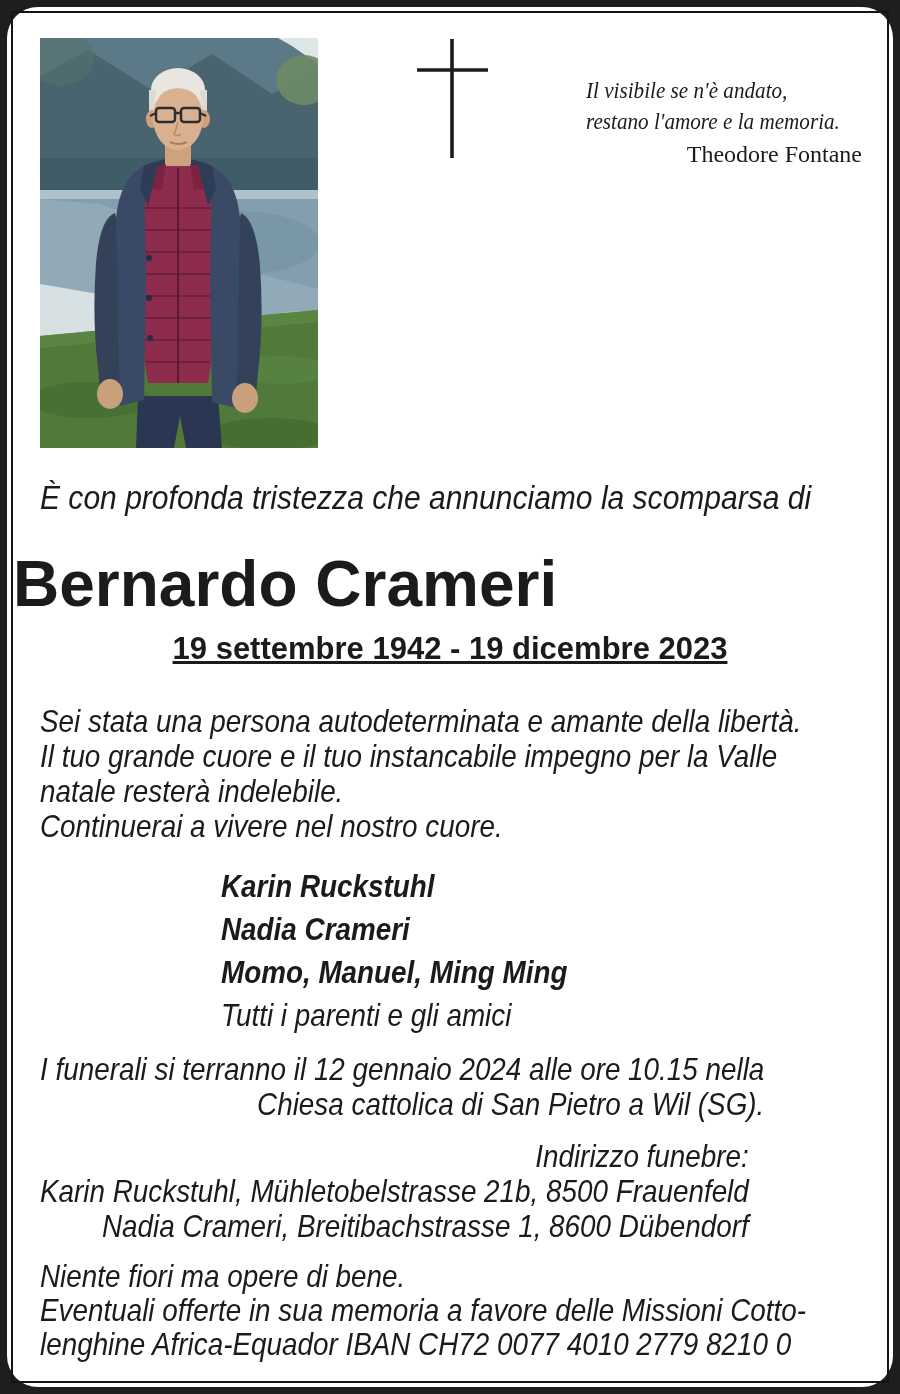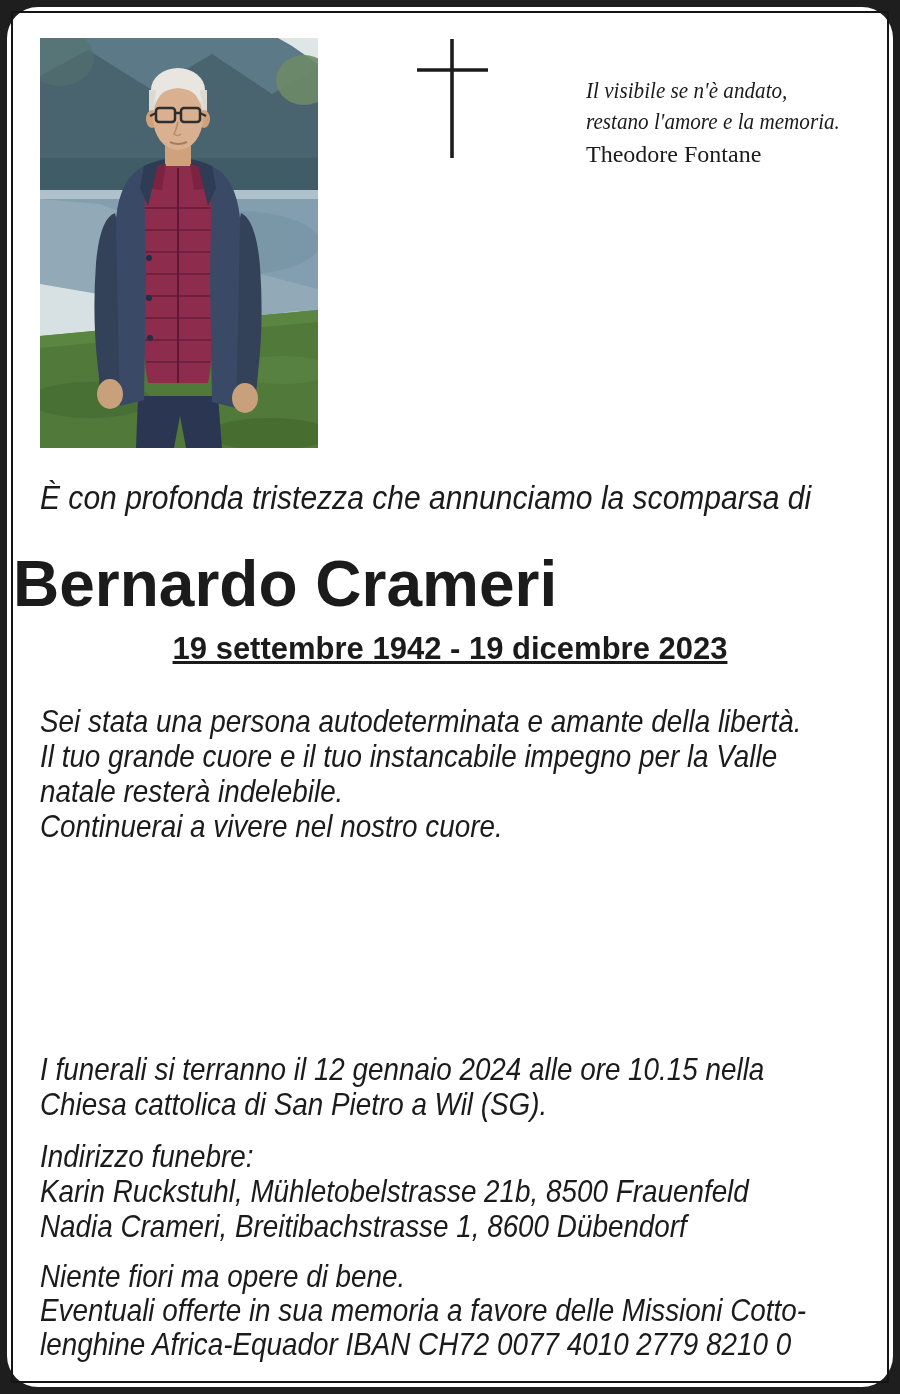--- a/index.html
+++ b/index.html
@@ -15,33 +15,33 @@
   .abs{position:absolute;}
   .line{white-space:nowrap;}
   .cx87{transform:scaleX(0.87);transform-origin:0 50%;}
   .cx91{transform:scaleX(0.91);transform-origin:0 50%;}
   .cx92{transform:scaleX(0.92);transform-origin:0 50%;}
 
   .photo{left:33px;top:31px;width:278px;height:410px;}
   .cross{left:400px;top:24px;width:90px;height:136px;}
 
   .quote{left:579px;top:68px;width:276px;font-family:"Liberation Serif","DejaVu Serif",serif;font-style:italic;font-size:23px;line-height:31px;}
-  .quote .attribution{font-style:normal;font-size:24px;margin-top:2px;}
+  .quote .attribution{font-style:normal;font-size:24px;text-align:right;margin-top:2px;}
 
   .announce{left:33px;top:473px;font-style:italic;font-size:33px;line-height:35px;}
 
   .title{left:6px;top:544px;width:100%;text-align:left;font-weight:700;font-size:64px;line-height:66px;}
   .dates{left:0;top:625px;width:100%;text-align:center;font-weight:700;font-size:31px;line-height:33px;text-decoration:underline;}
 
   .bodytext{font-style:italic;font-size:32px;line-height:35px;}
   .tribute{left:33px;top:697px;}
   .family{left:214px;top:858px;font-size:32px;line-height:43px;font-style:italic;}
   .family .fam-name{font-weight:700;}
-  .funeral{left:33px;top:1045px;}
-  .address{left:33px;top:1132px;}
+  .funeral{left:33px;top:1045px;text-align:right;}
+  .address{left:33px;top:1132px;text-align:right;}
   .donations{left:33px;top:1252px;line-height:34px;}
 </style>
 </head>
 <body>
 
 <div class="page">
   <div class="inner-border"></div>
 
   <div class="abs photo">
     <svg viewBox="0 0 278 410" width="278" height="410" role="img" aria-label="Bernardo Crameri standing in front of a mountain lake">
@@ -127,20 +127,26 @@
   <div class="abs title">Bernardo Crameri</div>
   <div class="abs dates">19 settembre 1942 - 19 dicembre 2023</div>
 
   <div class="abs bodytext tribute">
     <div class="line cx87">Sei stata una persona autodeterminata e amante della libertà.</div>
     <div class="line cx87">Il tuo grande cuore e il tuo instancabile impegno per la Valle</div>
     <div class="line cx87">natale resterà indelebile.</div>
     <div class="line cx87">Continuerai a vivere nel nostro cuore.</div>
   </div>
 
+  <div class="abs family">
+    <div class="line cx87 fam-name">Karin Ruckstuhl</div>
+    <div class="line cx87 fam-name">Nadia Crameri</div>
+    <div class="line cx87 fam-name">Momo, Manuel, Ming Ming</div>
+    <div class="line cx87">Tutti i parenti e gli amici</div>
+  </div>
 
   <div class="abs bodytext funeral">
     <div class="line cx87">I funerali si terranno il 12 gennaio 2024 alle ore 10.15 nella</div>
     <div class="line cx87">Chiesa cattolica di San Pietro a Wil (SG).</div>
   </div>
 
   <div class="abs bodytext address">
     <div class="line cx87">Indirizzo funebre:</div>
     <div class="line cx87">Karin Ruckstuhl, Mühletobelstrasse 21b, 8500 Frauenfeld</div>
     <div class="line cx87">Nadia Crameri, Breitibachstrasse 1, 8600 Dübendorf</div>

